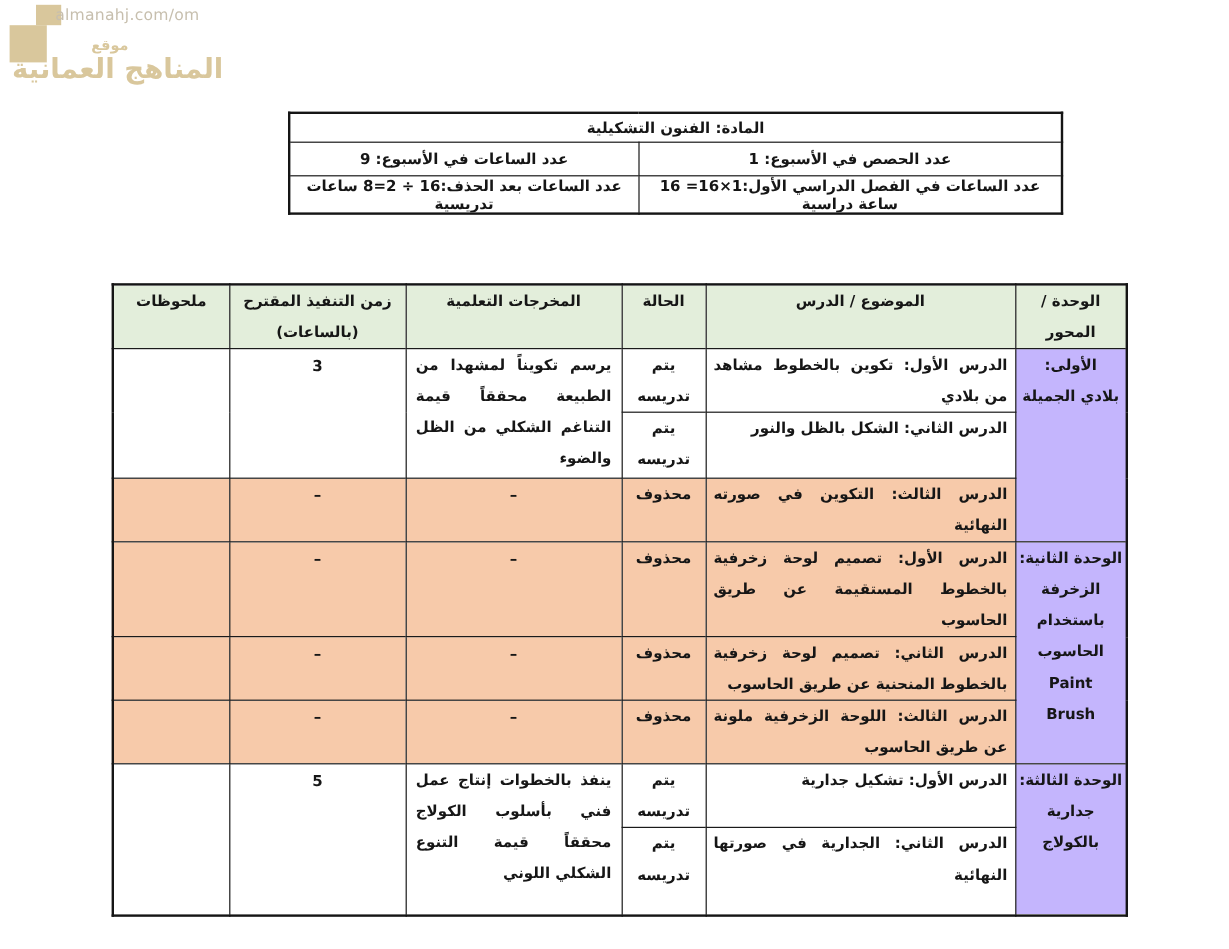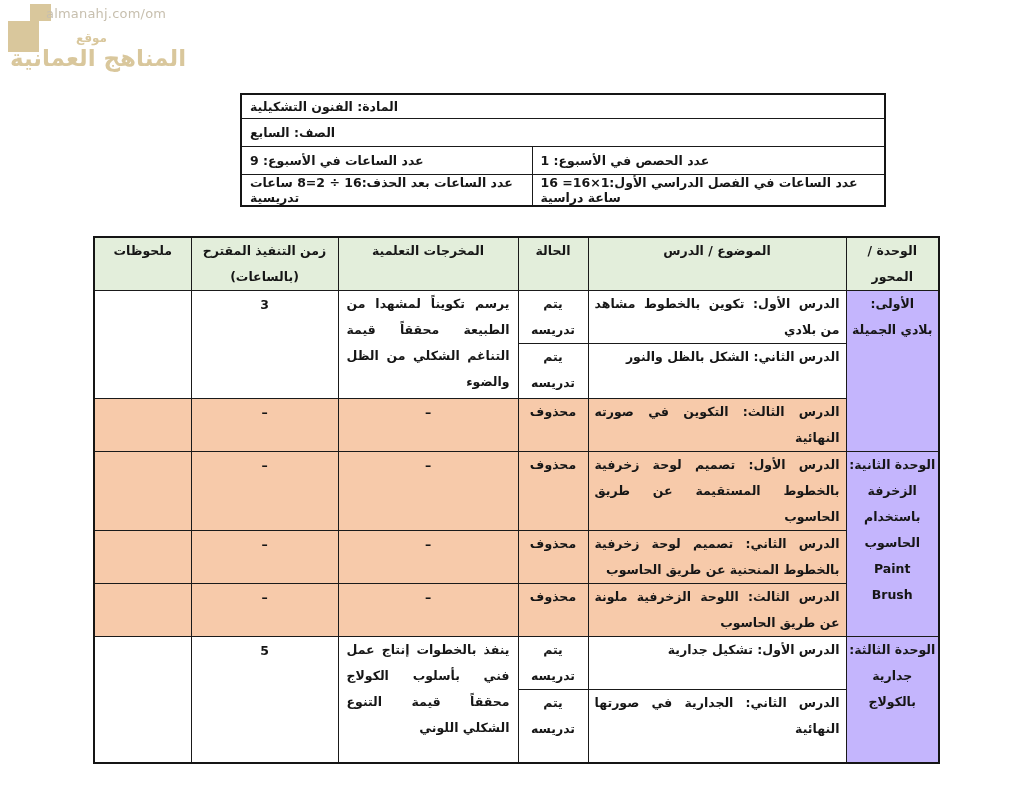--- a/index.html
+++ b/index.html
@@ -13,21 +13,21 @@
   .wm-sq.small{left:30px;top:4px;width:21px;height:17px;}
   .wm-sq.big{left:8px;top:21px;width:31px;height:31px;}
   .wm-url{position:absolute;left:46px;top:6px;font-size:13px;color:#c7bfae;letter-spacing:.2px;}
   .wm-word-top{position:absolute;left:76px;top:31px;font-size:12px;font-weight:bold;color:var(--wm-color,#d9c79c);}
   .wm-word-main{position:absolute;left:10px;top:45px;font-size:23px;font-weight:bold;color:var(--wm-color,#d9c79c);white-space:nowrap;}
   
   table{border-collapse:collapse;table-layout:fixed;}
   .info-table{position:absolute;left:240px;top:93px;width:644px;border:2px solid #151515;}
   .info-table td{
     border:1.5px solid #1a1a1a;font-size:12.5px;font-weight:bold;
-    text-align:left;vertical-align:middle;padding:0 8px;overflow:hidden;
+    text-align:center;vertical-align:middle;padding:0 8px;overflow:hidden;
   }
   .ir1{height:24px;}.ir2{height:28px;}.ir3{height:28px;}.ir4{height:30px;}
   
   .plan-table{position:absolute;left:93px;top:236px;width:845px;border:2px solid #151515;}
   .plan-table th,.plan-table td{
     border:1.5px solid #1a1a1a;font-size:12.5px;font-weight:bold;
     vertical-align:top;line-height:26px;overflow:hidden;
   }
   .plan-table th{
     background:var(--header-bg,#e3eedb);text-align:center;
@@ -59,23 +59,20 @@
   </div>
 
   <table class="info-table" dir="rtl">
     <colgroup>
         <col style="width:353px">
         <col style="width:291px">
       </colgroup>
     <tbody>
         <tr class="ir1">
       <td colspan="2">المادة: الفنون التشكيلية</td>
-    </tr>
-    <tr class="ir2">
-      <td colspan="2">الصف: السابع</td>
     </tr>
     <tr class="ir3">
       <td>عدد الحصص في الأسبوع: 1</td>
       <td>عدد الساعات في الأسبوع: 9</td>
     </tr>
     <tr class="ir4">
       <td>عدد الساعات في الفصل الدراسي الأول:1×16= 16 ساعة دراسية</td>
       <td>عدد الساعات بعد الحذف:16 ÷ 2=8 ساعات تدريسية</td>
     </tr>
   </tbody>

